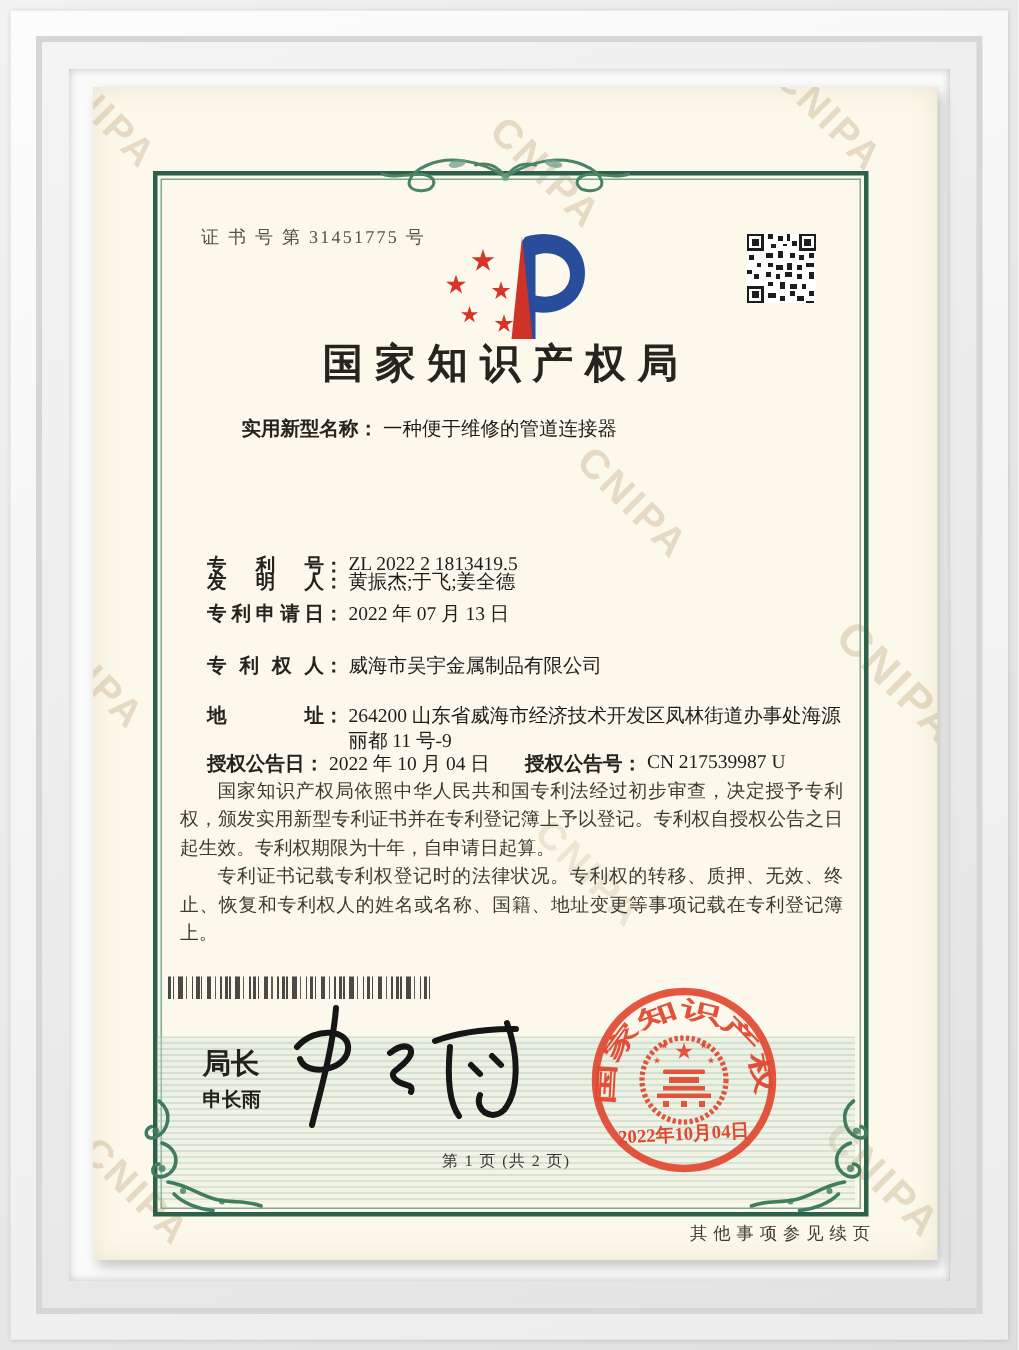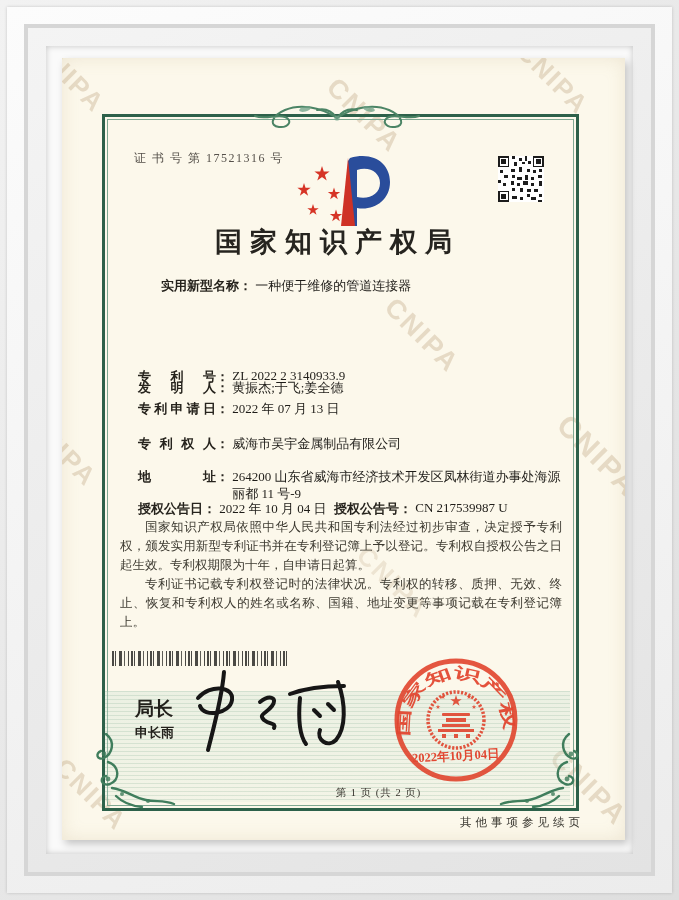--- a/index.html
+++ b/index.html
@@ -26,34 +26,34 @@
   .logo{position:absolute;left:222px;top:96px;width:112px;height:82px;}
   .qr{position:absolute;left:436px;top:98px;width:46px;height:46px;}
   .title{position:absolute;left:40px;top:166px;width:471px;text-align:center;font-size:27px;
          font-weight:bold;letter-spacing:8px;color:#26241f;}
   .frow{position:absolute;left:76px;font-size:13px;color:#26231d;white-space:nowrap;}
   .flabel{display:inline-block;width:78px;text-align:justify;text-align-last:justify;font-weight:bold;vertical-align:top;}
   .flabel.natural{width:auto;text-align:center;text-align-last:left;font-family:Liberation Serif, serif;}
   .fcolon{font-weight:bold;vertical-align:top;}
   .fval{color:#1f1d19;vertical-align:top;}
   .fval.wrap{display:inline-block;width:332px;white-space:normal;line-height:17px;}
-  .grant2{position:absolute;left:196px;top:0;}
+  .grant2{position:absolute;left:212px;top:0;}
   .paras{position:absolute;left:58px;top:460px;width:442px;font-size:12.5px;line-height:19px;
          color:#3d3a31;text-align:justify;}
   .paras p{margin:0;text-indent:2em;}
   .barcode{position:absolute;left:50px;top:593px;width:176px;height:15px;opacity:.85;
      background:repeating-linear-gradient(90deg,#2b2b28 0 2px,transparent 2px 3px,#2b2b28 3px 4px,
        transparent 4px 7px,#2b2b28 7px 10px,transparent 10px 12px,#44443e 12px 13px,transparent 13px 16px,
        #2b2b28 16px 17px,transparent 17px 19px);}
   .signer-title{position:absolute;left:73px;top:638px;font-size:19px;font-weight:bold;color:#23211c;}
   .signer-name{position:absolute;left:73px;top:666px;font-size:13px;font-weight:bold;color:#23211c;}
   .signature{position:absolute;left:118px;top:606px;width:195px;height:92px;}
   .seal{position:absolute;left:330px;top:598px;width:128px;height:128px;mix-blend-mode:multiply;opacity:.93;}
-  .pageinfo{position:absolute;left:40px;top:728px;width:471px;text-align:center;font-size:10.5px;
-            letter-spacing:1px;color:#37352e;padding-left:41px;}
+  .pageinfo{position:absolute;left:40px;top:709px;width:471px;text-align:center;font-size:10.5px;
+            letter-spacing:1px;color:#37352e;}
   .footnote{position:absolute;left:0;top:757px;width:522px;text-align:right;font-size:11.5px;
             letter-spacing:4px;color:#3c3a33;}
   .orn{position:absolute;z-index:3;}
 </style>
 </head>
 <body>
 
 <div class="photo">
   <div class="f1"></div>
   <div class="f2"></div>
@@ -112,21 +112,21 @@
       </g>
       <g fill="#3f7d5c" opacity=".8">
         <circle cx="12" cy="24" r="2.4"></circle>
           <circle cx="16" cy="49" r="2.4"></circle>
         <circle cx="30" cy="64" r="2"></circle>
           <circle cx="56" cy="71" r="2"></circle>
       </g>
     </svg>
 
     <div class="content">
-      <div class="certno">证 书 号 第 17521316 号</div>
+      <div class="certno">证 书 号 第 31451775 号</div>
 
       <svg class="logo" viewBox="0 0 112 82">
         <g fill="#2a4d9b" fill-rule="evenodd">
           <path d="M66,4 C90,-3 106,10 106,28 C106,47 89,57 73,54 L73,72 L64,72 L64,7 Z
                    M73,16 C86,12 96,19 96,29 C96,40 85,46 73,43 Z"></path>
         </g>
         <g fill="#cf3226">
           <polygon points="64,4 71,72 57,72"></polygon>
         </g>
         <g fill="#d63426">
@@ -159,21 +159,21 @@
       <div class="frow" style="top:219px;margin-left:23px;">
         <span class="flabel">实用新型名称</span><span class="fcolon">：</span>
         <span class="fval">一种便于维修的管道连接器</span>
       </div>
       <div class="frow" style="top:273px;margin-top:48px;">
         <span class="flabel">发明人</span><span class="fcolon">：</span>
         <span class="fval">黄振杰;于飞;姜全德</span>
       </div>
       <div class="frow" style="top:310px;">
         <span class="flabel">专利号</span><span class="fcolon">：</span>
-        <span class="fval">ZL 2022 2 3140933.9</span>
+        <span class="fval">ZL 2022 2 1813419.5</span>
       </div>
       <div class="frow" style="top:342px;">
         <span class="flabel">专利申请日</span><span class="fcolon">：</span>
         <span class="fval">2022 年 07 月 13 日</span>
       </div>
       <div class="frow" style="top:377px;">
         <span class="flabel">专利权人</span><span class="fcolon">：</span>
         <span class="fval">威海市吴宇金属制品有限公司</span>
       </div>
       <div class="frow" style="top:410px;">

